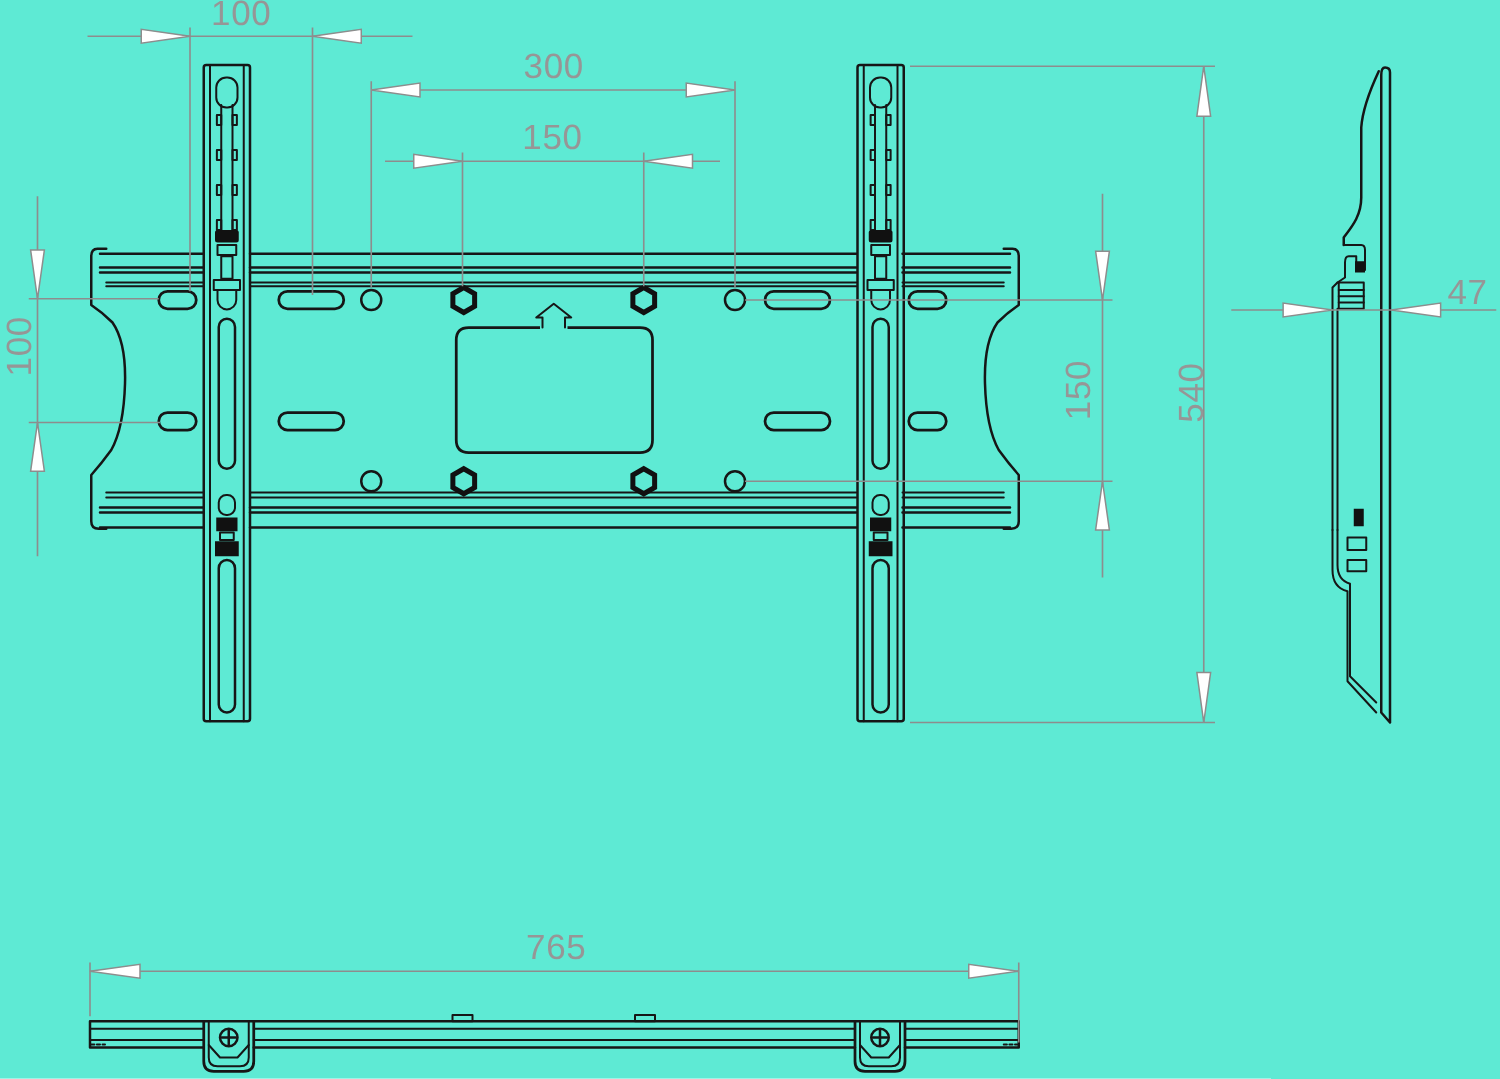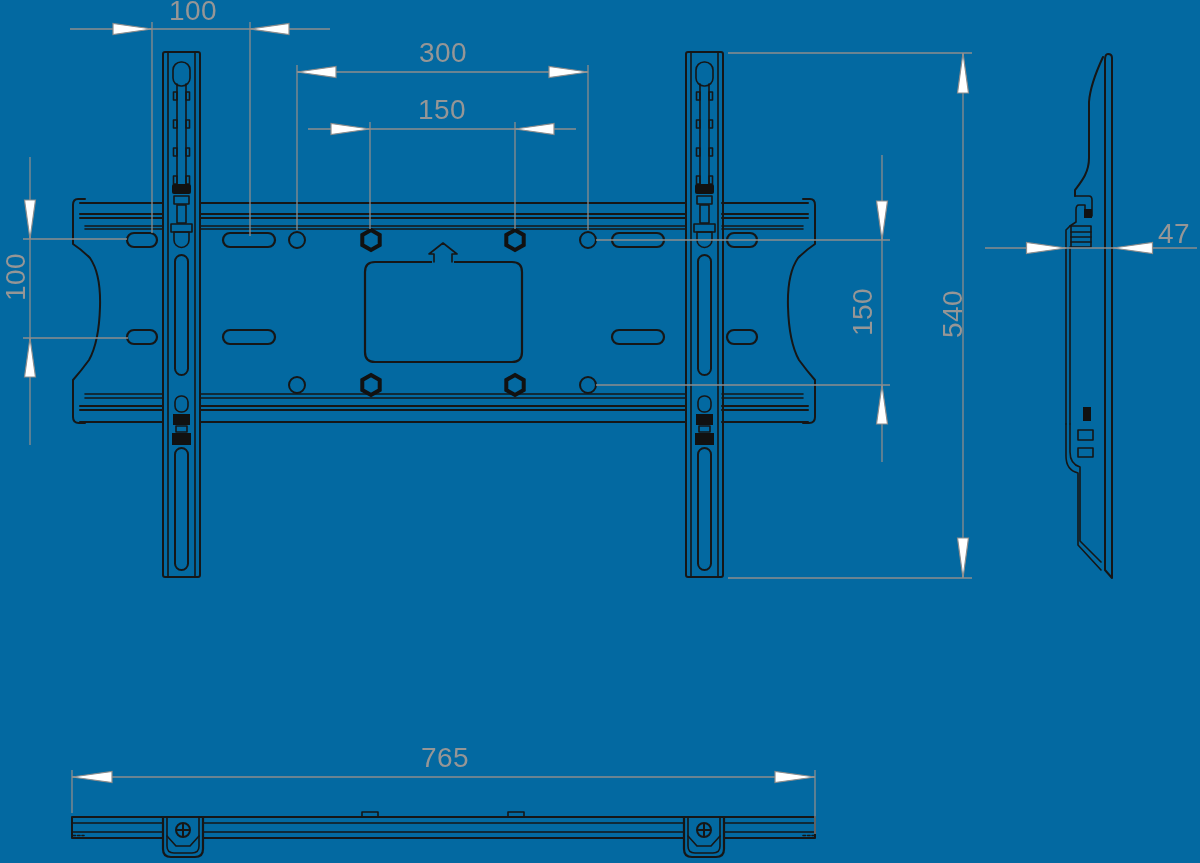--- a/index.html
+++ b/index.html
@@ -1,16 +1,16 @@
 <!DOCTYPE html>
 <html><head>
 <meta charset="utf-8">
 <style>
   html,body{margin:0;padding:0;background:#fff;}
-  .stage{position:relative;width:1200px;height:863px;background:#0369a1;overflow:hidden;
+  .stage{position:relative;width:1200px;height:863px;background:#5eead4;overflow:hidden;
          font-family:"Liberation Sans", sans-serif;}
   
   .ol  {stroke:#161616;stroke-width:2;fill:none;stroke-linecap:round;stroke-linejoin:round;}
   .ol22{stroke:#161616;stroke-width:2.2;fill:none;stroke-linejoin:round;}
   .olt {stroke:#161616;stroke-width:1.6;fill:none;stroke-linecap:round;stroke-linejoin:round;}
   .blk {fill:#111;stroke:none;}
   .hex {stroke:#111;stroke-width:4;fill:none;stroke-linejoin:miter;}
   
   .dl  {stroke:#8d8d8d;stroke-width:1.3;fill:none;}
   .arr {stroke:#8d8d8d;stroke-width:1.2;fill:#ffffff;}

